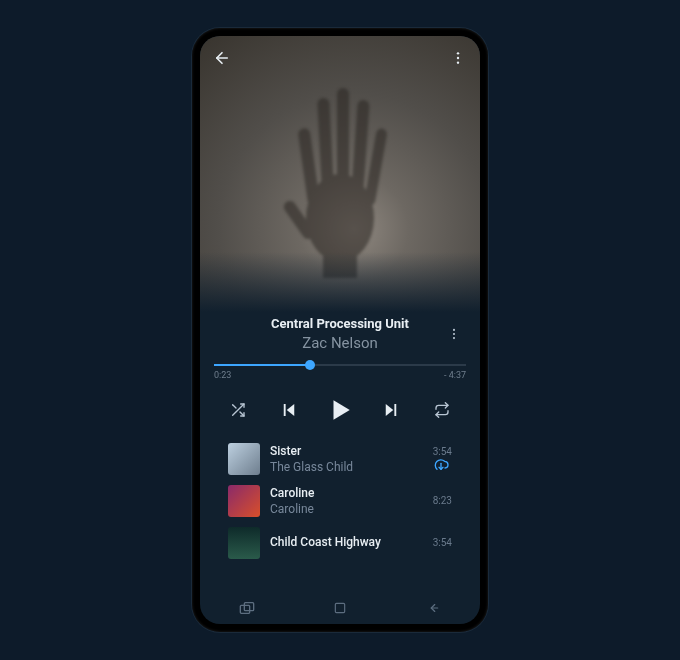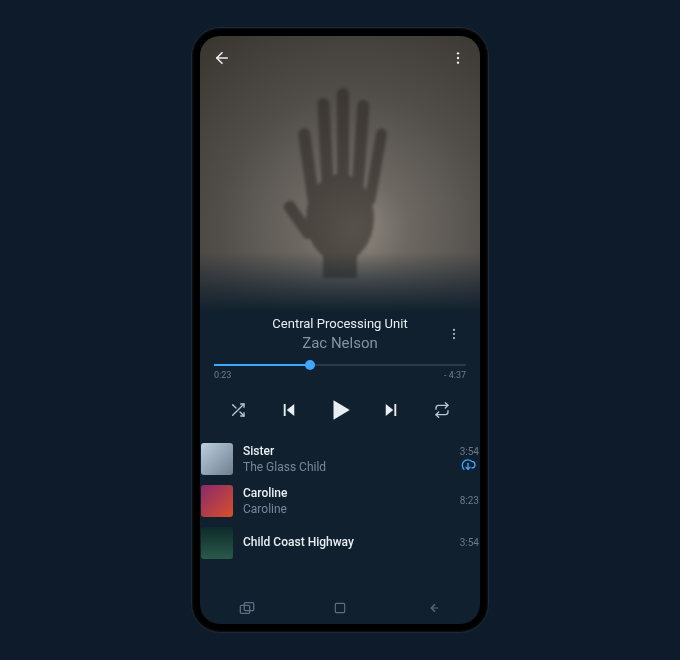--- a/index.html
+++ b/index.html
@@ -51,21 +51,21 @@
   .hand-svg { position: absolute; left: 50%; top: 8%; transform: translateX(-50%); filter: blur(1.5px); opacity: 0.55; }
   .fade-bottom {
     position: absolute; left:0; right:0; bottom:0; height: 60px;
     background: linear-gradient(to bottom, rgba(17,32,46,0), #11202e);
   }
   .now-playing {
     padding: 4px 14px 0 14px;
     position: relative;
   }
   .np-titles { text-align: center; }
-  .np-title { color: #e8eef3; font-weight: 400; font-size: 13px; }
+  .np-title { color: #e8eef3; font-weight: 700; font-size: 13px; }
   .np-artist { color: #8593a1; font-size: 15px; margin-top: 3px; }
   .np-more {
     position: absolute; right: 10px; top: 6px;
   }
   .progress-wrap { margin-top: 12px; }
   .track {
     height: 2px; background: #2b3a49; position: relative; width: 100%;
   }
   .track-fill {
     position: absolute; left: 0; top: 0; bottom: 0;
@@ -80,21 +80,21 @@
     display: flex; justify-content: space-between;
     color: #6f7e8d; font-size: 9px; margin-top: 4px;
   }
   .controls {
     display: flex; align-items: center; justify-content: space-between;
     padding: 14px 22px 12px 22px;
   }
   .queue { flex: 1; overflow: hidden; }
   .queue-row {
     display: flex; align-items: center;
-    padding: 5px 1px;
+    padding: 5px 28px;
     gap: 10px;
   }
   .thumb {
     width: 32px; height: 32px; border-radius: 3px; flex-shrink: 0;
   }
   .thumb-a { background: linear-gradient(135deg, #bdd0e0, #6e7e8e); }
   .thumb-b { background: linear-gradient(135deg, #8a2a6a, #d84f2a); }
   .thumb-c { background: linear-gradient(180deg, #0e2a2a, #2a5a4a); }
   .q-mid { flex: 1; min-width: 0; }
   .q-title { color: #e8eef3; font-size: 12px; font-weight: 500; }

